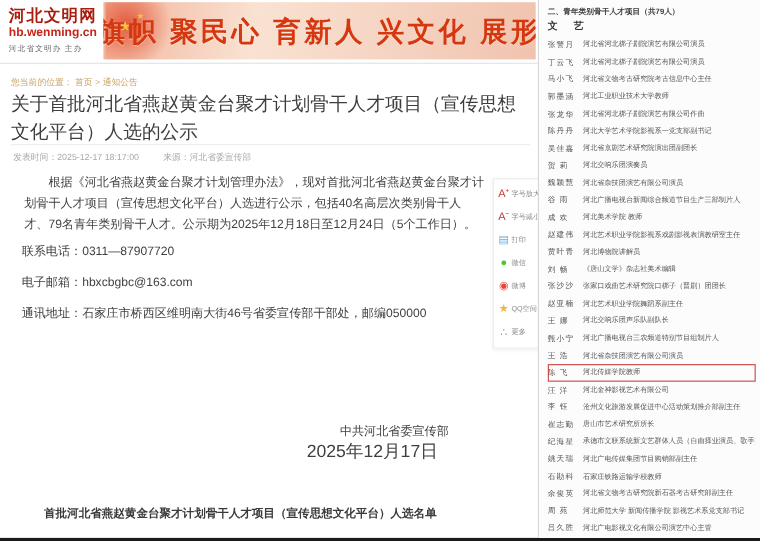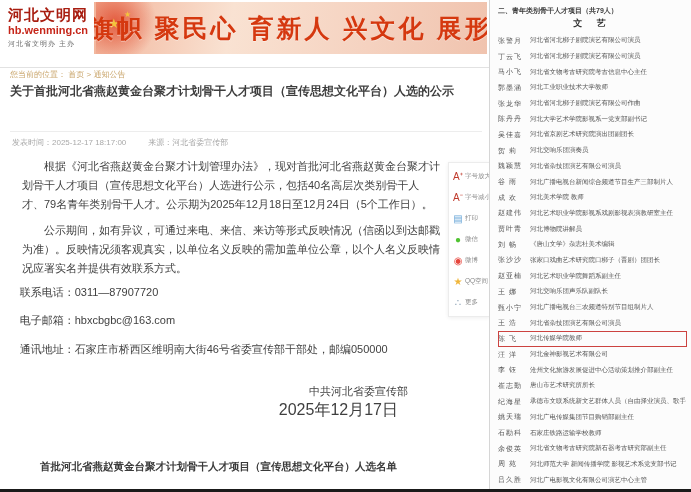--- a/index.html
+++ b/index.html
@@ -3,58 +3,58 @@
 <meta charset="utf-8">
 <style>
   * { margin:0; padding:0; box-sizing:border-box; }
   html,body { background:#e9e9e9; }
   .page {
     position:relative; width:691px; height:492px; background:#ffffff;
     font-family:"Liberation Sans", sans-serif; overflow:hidden;
     border-bottom:3px solid #1a1a1a; margin:0 auto;
   }
   
-  .site-header { position:absolute; left:0; top:0; width:489px; height:68px; background:#fff; border-bottom:1px solid #e2e2e2; }
+  .site-header { position:absolute; left:0; top:0; width:489px; height:58px; background:#fff; border-bottom:1px solid #e2e2e2; }
   .logo { position:absolute; left:8px; top:7px; }
   .logo-title { font-size:15px; font-weight:bold; color:#a81d10; letter-spacing:1px; line-height:1.1; }
   .logo-domain { font-size:11px; font-weight:bold; color:#c6261a; line-height:1.2; }
   .logo-sub { font-size:7px; color:#6b6b6b; margin-top:2px; letter-spacing:1px; }
   .banner {
     position:absolute; left:94px; top:2px; width:393px; height:52px;
     background:linear-gradient(100deg,#f2b49a 0%,#f9e2d2 35%,#f5d2c0 70%,#f0c3ae 100%);
     display:flex; align-items:center; justify-content:center; overflow:hidden;
   }
   .flag-deco { position:absolute; left:2px; top:-6px; width:64px; height:64px;
     background:radial-gradient(circle at 30% 40%, rgba(222,60,30,.75), rgba(222,60,30,0) 70%); }
   .flag-star-1 { position:absolute; left:14px; top:14px; font-size:13px; color:#f4c43c; }
   .flag-star-2 { position:absolute; left:30px; top:8px; font-size:8px; color:#f4c43c; }
   .banner-slogan { position:relative; font-size:25px; font-weight:bold; color:#d5380f; letter-spacing:3px; white-space:nowrap; text-shadow:0 1px 0 rgba(255,255,255,.4); }
   
   .breadcrumb { position:absolute; left:10px; top:69px; font-size:8px; color:#c9a469; }
   .breadcrumb a { color:#c9a469; text-decoration:none; }
   
-  .title { position:absolute; left:10px; top:83px; width:472px; font-size:12px; font-weight:bold; color:#3d3d3d; line-height:1.45; }
+  .title { position:absolute; left:10px; top:83px; width:472px; font-size:17px; font-weight:normal; color:#3d3d3d; line-height:1.45; }
   .title-divider { position:absolute; left:10px; top:131px; width:472px; border-top:1px solid #ededed; }
   .meta { position:absolute; left:12px; top:137px; font-size:8px; color:#a9a9a9; }
   .meta .sep { display:inline-block; width:22px; }
   .body { position:absolute; left:12px; top:157px; width:428px; font-size:11px; color:#3f3f3f; }
   .body p.para { line-height:1.72; text-indent:2em; margin-bottom:7px;margin-left:10px; }
   .body p.contact { line-height:1.55; text-indent:0.7em; margin-bottom:11px; }
   .sig-org  { position:absolute; left:0; top:384px; width:408px; text-align:right; font-size:11px; color:#3f3f3f; }
   .sig-date { position:absolute; left:0; top:400px; width:398px; text-align:right; font-size:16px; color:#3f3f3f; }
   .appendix { position:absolute; left:40px; top:460px; font-size:10.5px; font-weight:bold; color:#3a3a3a; white-space:nowrap; }
   
   .toolbar { position:absolute; left:448px; top:162px; width:42px; background:#fff; border:1px solid #ececec; box-shadow:0 1px 4px rgba(0,0,0,.07); padding:3px 2px; }
   .tb-item { display:flex; align-items:center; height:21px; cursor:pointer; }
   .tb-icon { width:14px; flex:none; text-align:center; font-size:10px; line-height:1; }
   .tb-label { font-size:6.5px; color:#8a8a8a; white-space:nowrap; }
   
   .panel { position:absolute; left:489px; top:0; width:202px; height:492px; background:#fcfcfc; border-left:1px solid #d6d6d6; padding:6px 4px 0 8px; overflow:hidden; }
   .panel-header { font-size:7px; font-weight:bold; color:#3c3c3c; white-space:nowrap; }
-  .panel-category { font-size:9px; font-weight:bold; color:#333; text-align:center; letter-spacing:6px; margin:1px 0 3px; }
+  .panel-category { font-size:9px; font-weight:bold; color:#333; text-align:left; letter-spacing:6px; margin:1px 0 3px; }
   .nrow { display:flex; align-items:center; height:15.7px; }
   .nname { width:32px; flex:none; font-size:7px; color:#555; letter-spacing:1px; white-space:nowrap; }
   .npos { font-size:6.5px; color:#555; white-space:nowrap; overflow:hidden; }
   .nrow.hl { outline:1px solid #cc4340; outline-offset:-1px; }
 </style>
 </head>
 <body>
 
 <div class="page">
 
@@ -83,21 +83,20 @@
   <div class="title-divider"></div>
 
   <div class="meta">
     <span>发表时间：</span><span>2025-12-17 18:17:00</span><span class="sep"></span><span>来源：</span><span>河北省委宣传部</span>
   </div>
 
   <div class="body">
     <div>
 
     <p class="para">根据《河北省燕赵黄金台聚才计划管理办法》，现对首批河北省燕赵黄金台聚才计划骨干人才项目（宣传思想文化平台）人选进行公示，包括40名高层次类别骨干人才、79名青年类别骨干人才。公示期为2025年12月18日至12月24日（5个工作日）。</p>
-        <p class="para">公示期间，如有异议，可通过来电、来信、来访等形式反映情况（信函以到达邮戳为准）。反映情况须客观真实，以单位名义反映的需加盖单位公章，以个人名义反映情况应署实名并提供有效联系方式。</p>
       </div>
     <p class="contact">联系电话：0311—87907720</p>
     <p class="contact">电子邮箱：hbxcbgbc@163.com</p>
     <p class="contact">通讯地址：石家庄市桥西区维明南大街46号省委宣传部干部处，邮编050000</p>
   </div>
 
   <div class="sig-org">中共河北省委宣传部</div>
   <div class="sig-date">2025年12月17日</div>
   <div class="appendix">首批河北省燕赵黄金台聚才计划骨干人才项目（宣传思想文化平台）人选名单</div>
 

